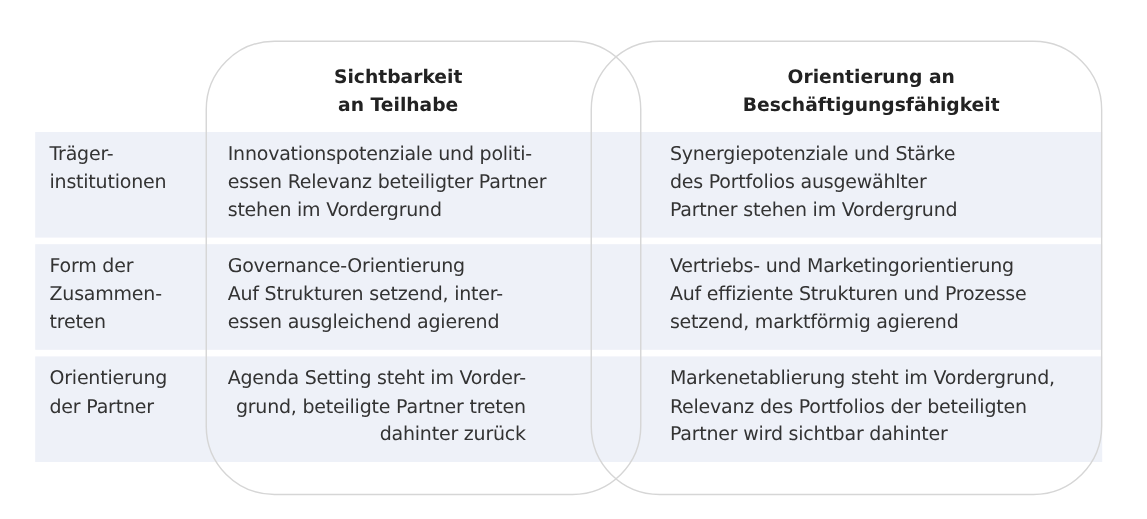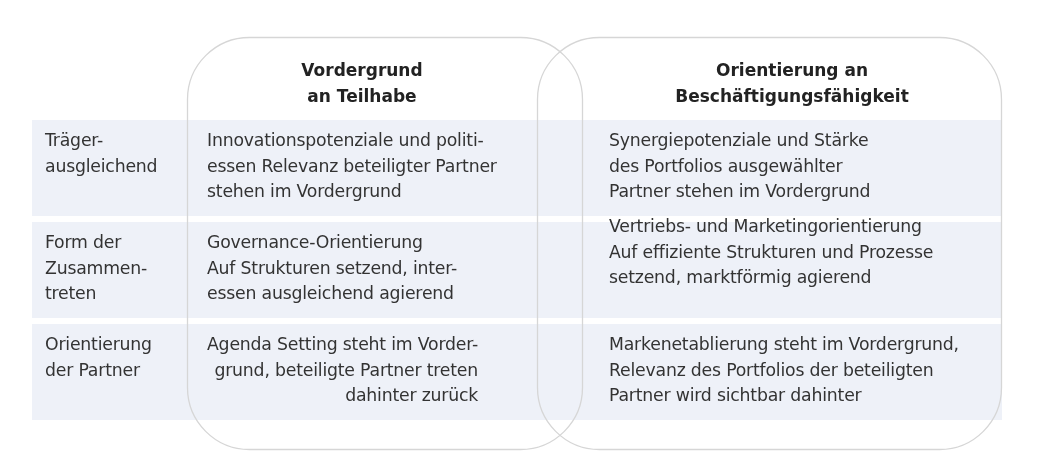--- a/index.html
+++ b/index.html
@@ -15,41 +15,41 @@
 
 <div class="row" style="top:120px;height:96px;"></div>
 <div class="row" style="top:222px;height:96px;"></div>
 <div class="row" style="top:324px;height:96px;"></div>
 
 <svg class="frames" width="1043" height="472">
   <rect x="187.5" y="37.5" width="395" height="412" rx="62" ry="62" fill="none" stroke="#d6d6d6" stroke-width="1.3"></rect>
   <rect x="537.5" y="37.5" width="464" height="412" rx="62" ry="62" fill="none" stroke="#d6d6d6" stroke-width="1.3"></rect>
 </svg>
 
-<div class="hdr" style="left:187px;width:350px;top:57px;">Vordergrund
+<div class="hdr" style="left:187px;width:350px;top:57px;">Sichtbarkeit
 an Teilhabe</div>
 <div class="hdr" style="left:582px;width:420px;top:57px;">Orientierung an
 Beschäftigungsfähigkeit</div>
 
 <div class="cell" style="left:45px;top:128px;">Träger-
-ausgleichend</div>
+institutionen</div>
 <div class="cell" style="left:207px;top:128px;">Innovationspotenziale und politi-
 essen Relevanz beteiligter Partner
 stehen im Vordergrund</div>
 <div class="cell" style="left:609px;top:128px;">Synergiepotenziale und Stärke
 des Portfolios ausgewählter
 Partner stehen im Vordergrund</div>
 
 <div class="cell" style="left:45px;top:230px;">Form der
 Zusammen-
 treten</div>
 <div class="cell" style="left:207px;top:230px;">Governance-Orientierung
 Auf Strukturen setzend, inter-
 essen ausgleichend agierend</div>
-<div class="cell" style="left:609px;top:214px;">Vertriebs- und Marketingorientierung
+<div class="cell" style="left:609px;top:230px;">Vertriebs- und Marketingorientierung
 Auf effiziente Strukturen und Prozesse
 setzend, marktförmig agierend</div>
 
 <div class="cell" style="left:45px;top:332px;">Orientierung
 der Partner</div>
 <div class="cell" style="left:207px;top:332px;text-align:right;">Agenda Setting steht im Vorder-
 grund, beteiligte Partner treten
 dahinter zurück</div>
 <div class="cell" style="left:609px;top:332px;">Markenetablierung steht im Vordergrund,
 Relevanz des Portfolios der beteiligten

